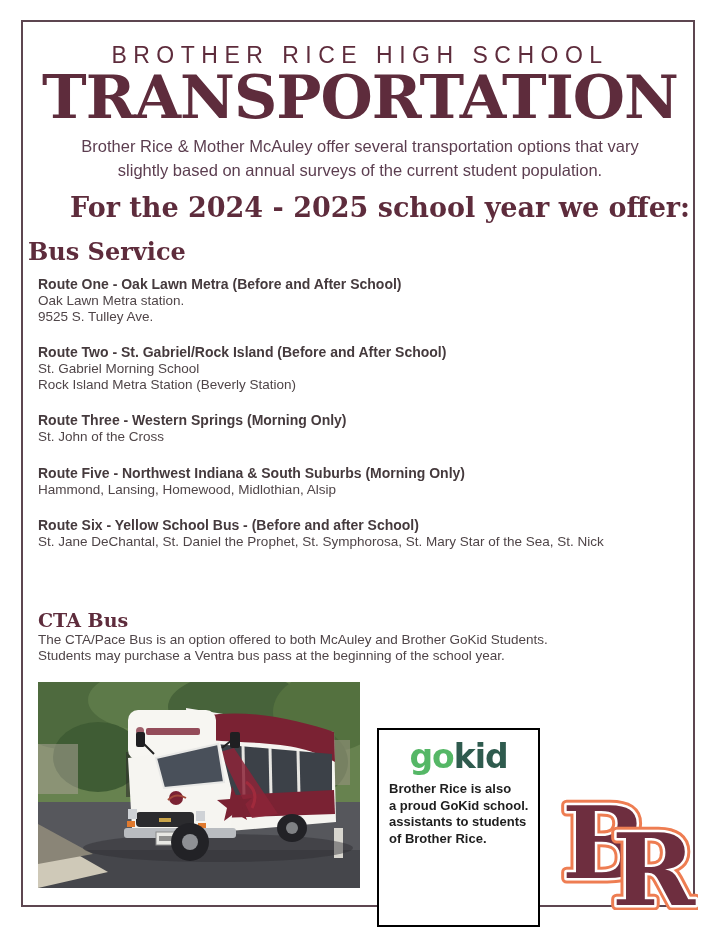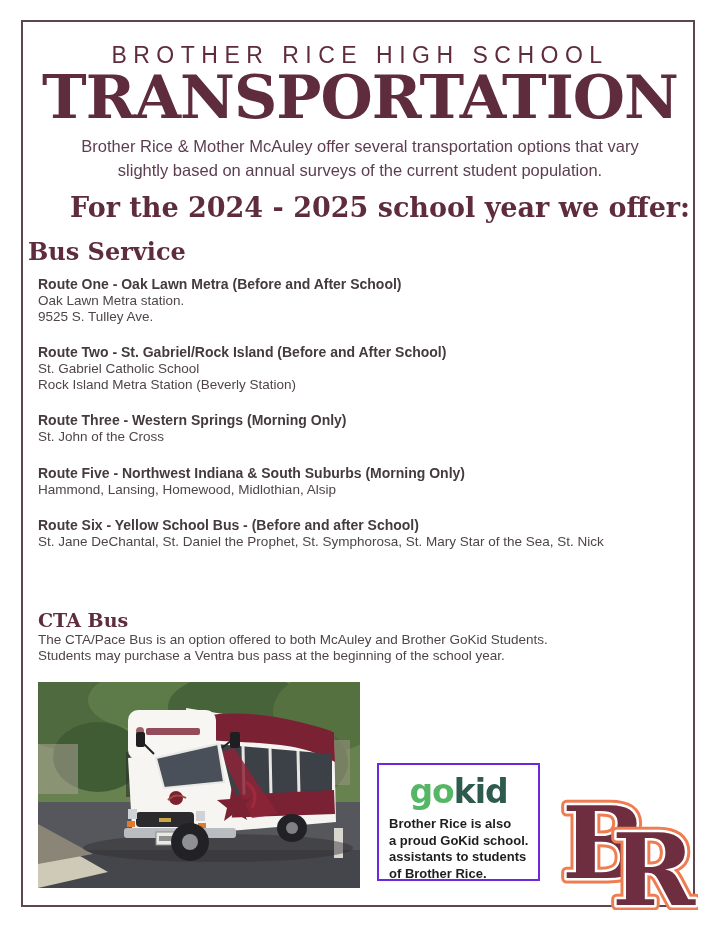--- a/index.html
+++ b/index.html
@@ -26,22 +26,22 @@
   .route{margin-bottom:20px;}
   .route-title{font-size:14px;font-weight:bold;color:#453a3d;line-height:17px;}
   .route-detail{font-size:13.5px;color:#4f4548;line-height:15.5px;}
 
   .cta-heading{position:absolute;left:38px;top:609px;
     font-family:"DejaVu Serif",serif;font-weight:bold;font-size:19px;color:#5e2c3c;}
   .cta-text{position:absolute;left:38px;top:632px;font-size:13.5px;color:#4f4548;line-height:16px;}
 
   .bus-photo{position:absolute;left:38px;top:682px;width:322px;height:206px;}
 
-  .gokid-box{position:absolute;left:377px;top:763px;width:163px;height:118px;
-    border:2px solid #6d28d9;box-sizing:border-box;background:#fff;}
+  .gokid-box{position:absolute;left:377px;top:728px;width:163px;height:199px;
+    border:2px solid #000000;box-sizing:border-box;background:#fff;}
   .gokid-logo{margin-top:9px;text-align:center;font-family:"DejaVu Sans",sans-serif;
     font-weight:bold;font-size:33px;letter-spacing:-1px;line-height:36px;}
   .gokid-go{color:#55b766;}
   .gokid-kid{color:#2f5b4e;}
   .gokid-text{margin:6px 0 0 10px;font-size:13px;font-weight:600;color:#1e1e1e;line-height:16.5px;}
 
   .br-logo{position:absolute;left:558px;top:788px;width:140px;height:122px;}
 </style>
 </head>
 <body>
@@ -61,21 +61,21 @@
   <div class="bus-heading">Bus Service</div>
 
   <div class="routes">
     <div class="route">
       <div class="route-title">Route One - Oak Lawn Metra (Before and After School)</div>
       <div class="route-detail">Oak Lawn Metra station.</div>
       <div class="route-detail">9525 S. Tulley Ave.</div>
     </div>
     <div class="route">
       <div class="route-title">Route Two - St. Gabriel/Rock Island (Before and After School)</div>
-      <div class="route-detail">St. Gabriel Catholic School</div>
+      <div class="route-detail">St. Gabriel Morning School</div>
       <div class="route-detail">Rock Island Metra Station (Beverly Station)</div>
     </div>
     <div class="route">
       <div class="route-title">Route Three - Western Springs (Morning Only)</div>
       <div class="route-detail">St. John of the Cross</div>
     </div>
     <div class="route">
       <div class="route-title">Route Five - Northwest Indiana &amp; South Suburbs (Morning Only)</div>
       <div class="route-detail">Hammond, Lansing, Homewood, Midlothian, Alsip</div>
     </div>

